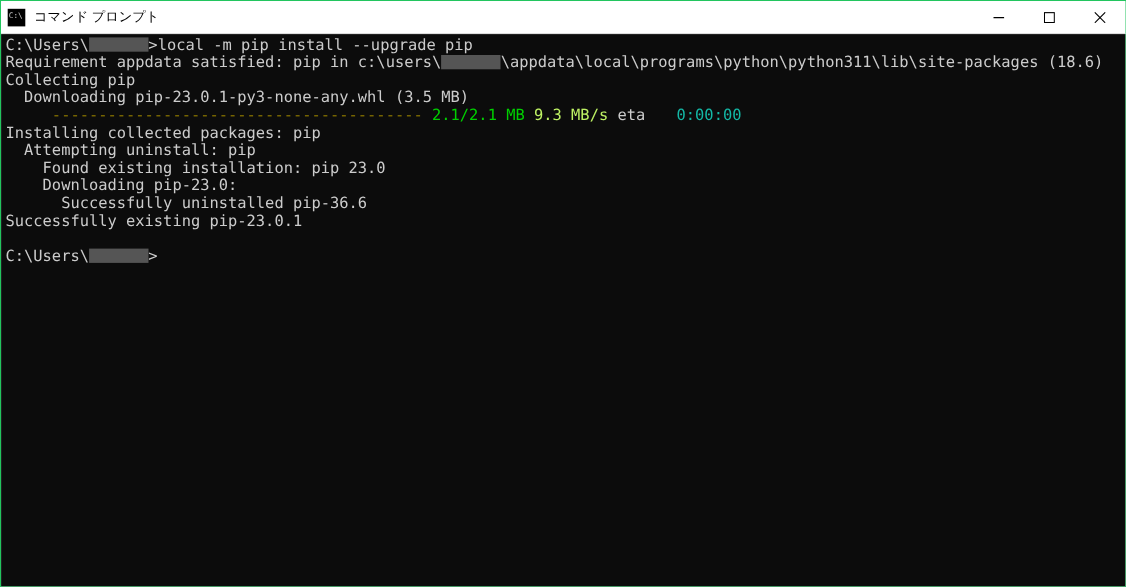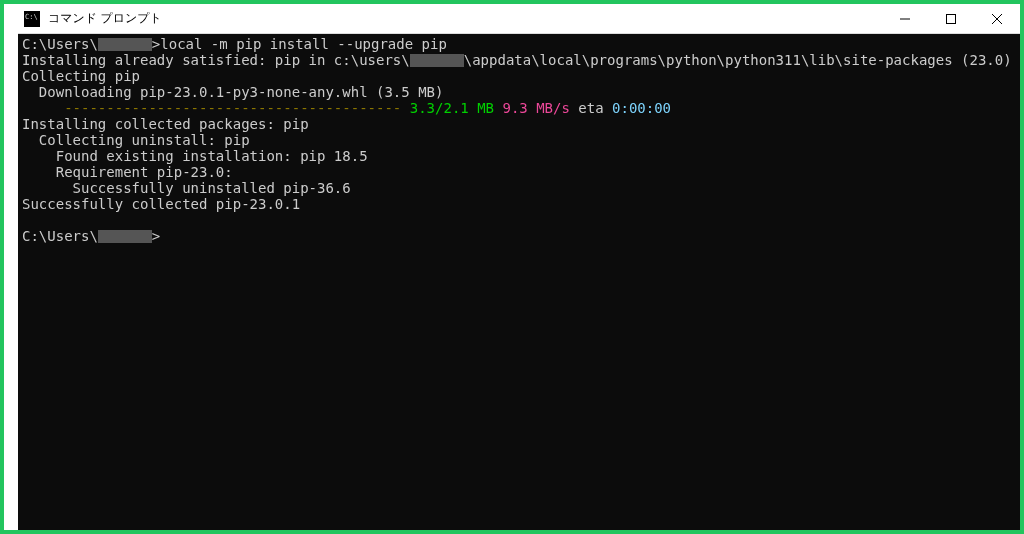--- a/index.html
+++ b/index.html
@@ -9,22 +9,21 @@
       background: #1a1a1a;
       overflow: hidden;
       font-family: "Segoe UI", sans-serif;
     }
     .window {
       width: 1024px;
       height: 534px;
       background: #ffffff;
       display: flex;
       flex-direction: column;
-      border: 4px solid #22c55e;
-      padding-left: 14px;
+      border: 1px solid #22c55e;
     }
     .titlebar {
       height: 30px;
       background: #ffffff;
       display: flex;
       align-items: center;
       border-bottom: 1px solid #ddd;
       font-size: 12px;
       color: #000;
     }
@@ -81,23 +80,23 @@
       display: inline-block;
       width: 54px;
       height: 13px;
       background: #555;
       vertical-align: middle;
       position: relative;
       top: -1px;
     }
     .progress-bar { color: #8a7500; }
     .progress-done { color: #00d000; }
-    .progress-speed { color: #ec4899; margin-top: 16px; }
+    .progress-speed { color: #bef264; margin-top: 16px; }
     .progress-eta-label { color: #cccccc; }
-    .progress-eta { color: #7dd3fc; }
+    .progress-eta { color: #14b8a6; margin-left: 20px; }
   </style>
 </head>
 <body>
 
 <div class="window">
   <div class="titlebar">
     <span class="titlebar-icon"></span>
     <span class="titlebar-title">コマンド プロンプト</span>
     <div class="window-controls">
       <div class="win-btn">
@@ -113,25 +112,25 @@
       <div class="win-btn">
         <svg viewBox="0 0 10 10">
             <line x1="0" y1="0" x2="10" y2="10" stroke="#000" stroke-width="1"></line>
             <line x1="10" y1="0" x2="0" y2="10" stroke="#000" stroke-width="1"></line>
           </svg>
       </div>
     </div>
   </div>
 
   <div class="terminal"><span><span class="prompt-path">C:\Users\</span><span class="redacted"></span><span>&gt;</span><span>local -m pip install --upgrade pip</span></span>
-<span><span>Installing already satisfied: pip in c:\users\</span><span class="redacted"></span><span>\appdata\local\programs\python\python311\lib\site-packages (23.0)</span></span>
+<span><span>Requirement appdata satisfied: pip in c:\users\</span><span class="redacted"></span><span>\appdata\local\programs\python\python311\lib\site-packages (18.6)</span></span>
 <span>Collecting pip</span>
 <span>  Downloading pip-23.0.1-py3-none-any.whl (3.5 MB)</span>
-<span><span class="progress-bar">     ---------------------------------------- </span><span class="progress-done">3.3/2.1 MB</span><span class="progress-speed"> 9.3 MB/s</span><span class="progress-eta-label"> eta </span><span class="progress-eta">0:00:00</span></span>
+<span><span class="progress-bar">     ---------------------------------------- </span><span class="progress-done">2.1/2.1 MB</span><span class="progress-speed"> 9.3 MB/s</span><span class="progress-eta-label"> eta </span><span class="progress-eta">0:00:00</span></span>
 <span>Installing collected packages: pip</span>
-<span>  Collecting uninstall: pip</span>
-<span>    Found existing installation: pip 18.5</span>
-<span>    Requirement pip-23.0:</span>
+<span>  Attempting uninstall: pip</span>
+<span>    Found existing installation: pip 23.0</span>
+<span>    Downloading pip-23.0:</span>
 <span>      Successfully uninstalled pip-36.6</span>
-<span>Successfully collected pip-23.0.1</span>
+<span>Successfully existing pip-23.0.1</span>
 <span></span>
 <span><span class="prompt-path">C:\Users\</span><span class="redacted"></span><span>&gt;</span></span></div>
 </div>
 
 </body></html>

